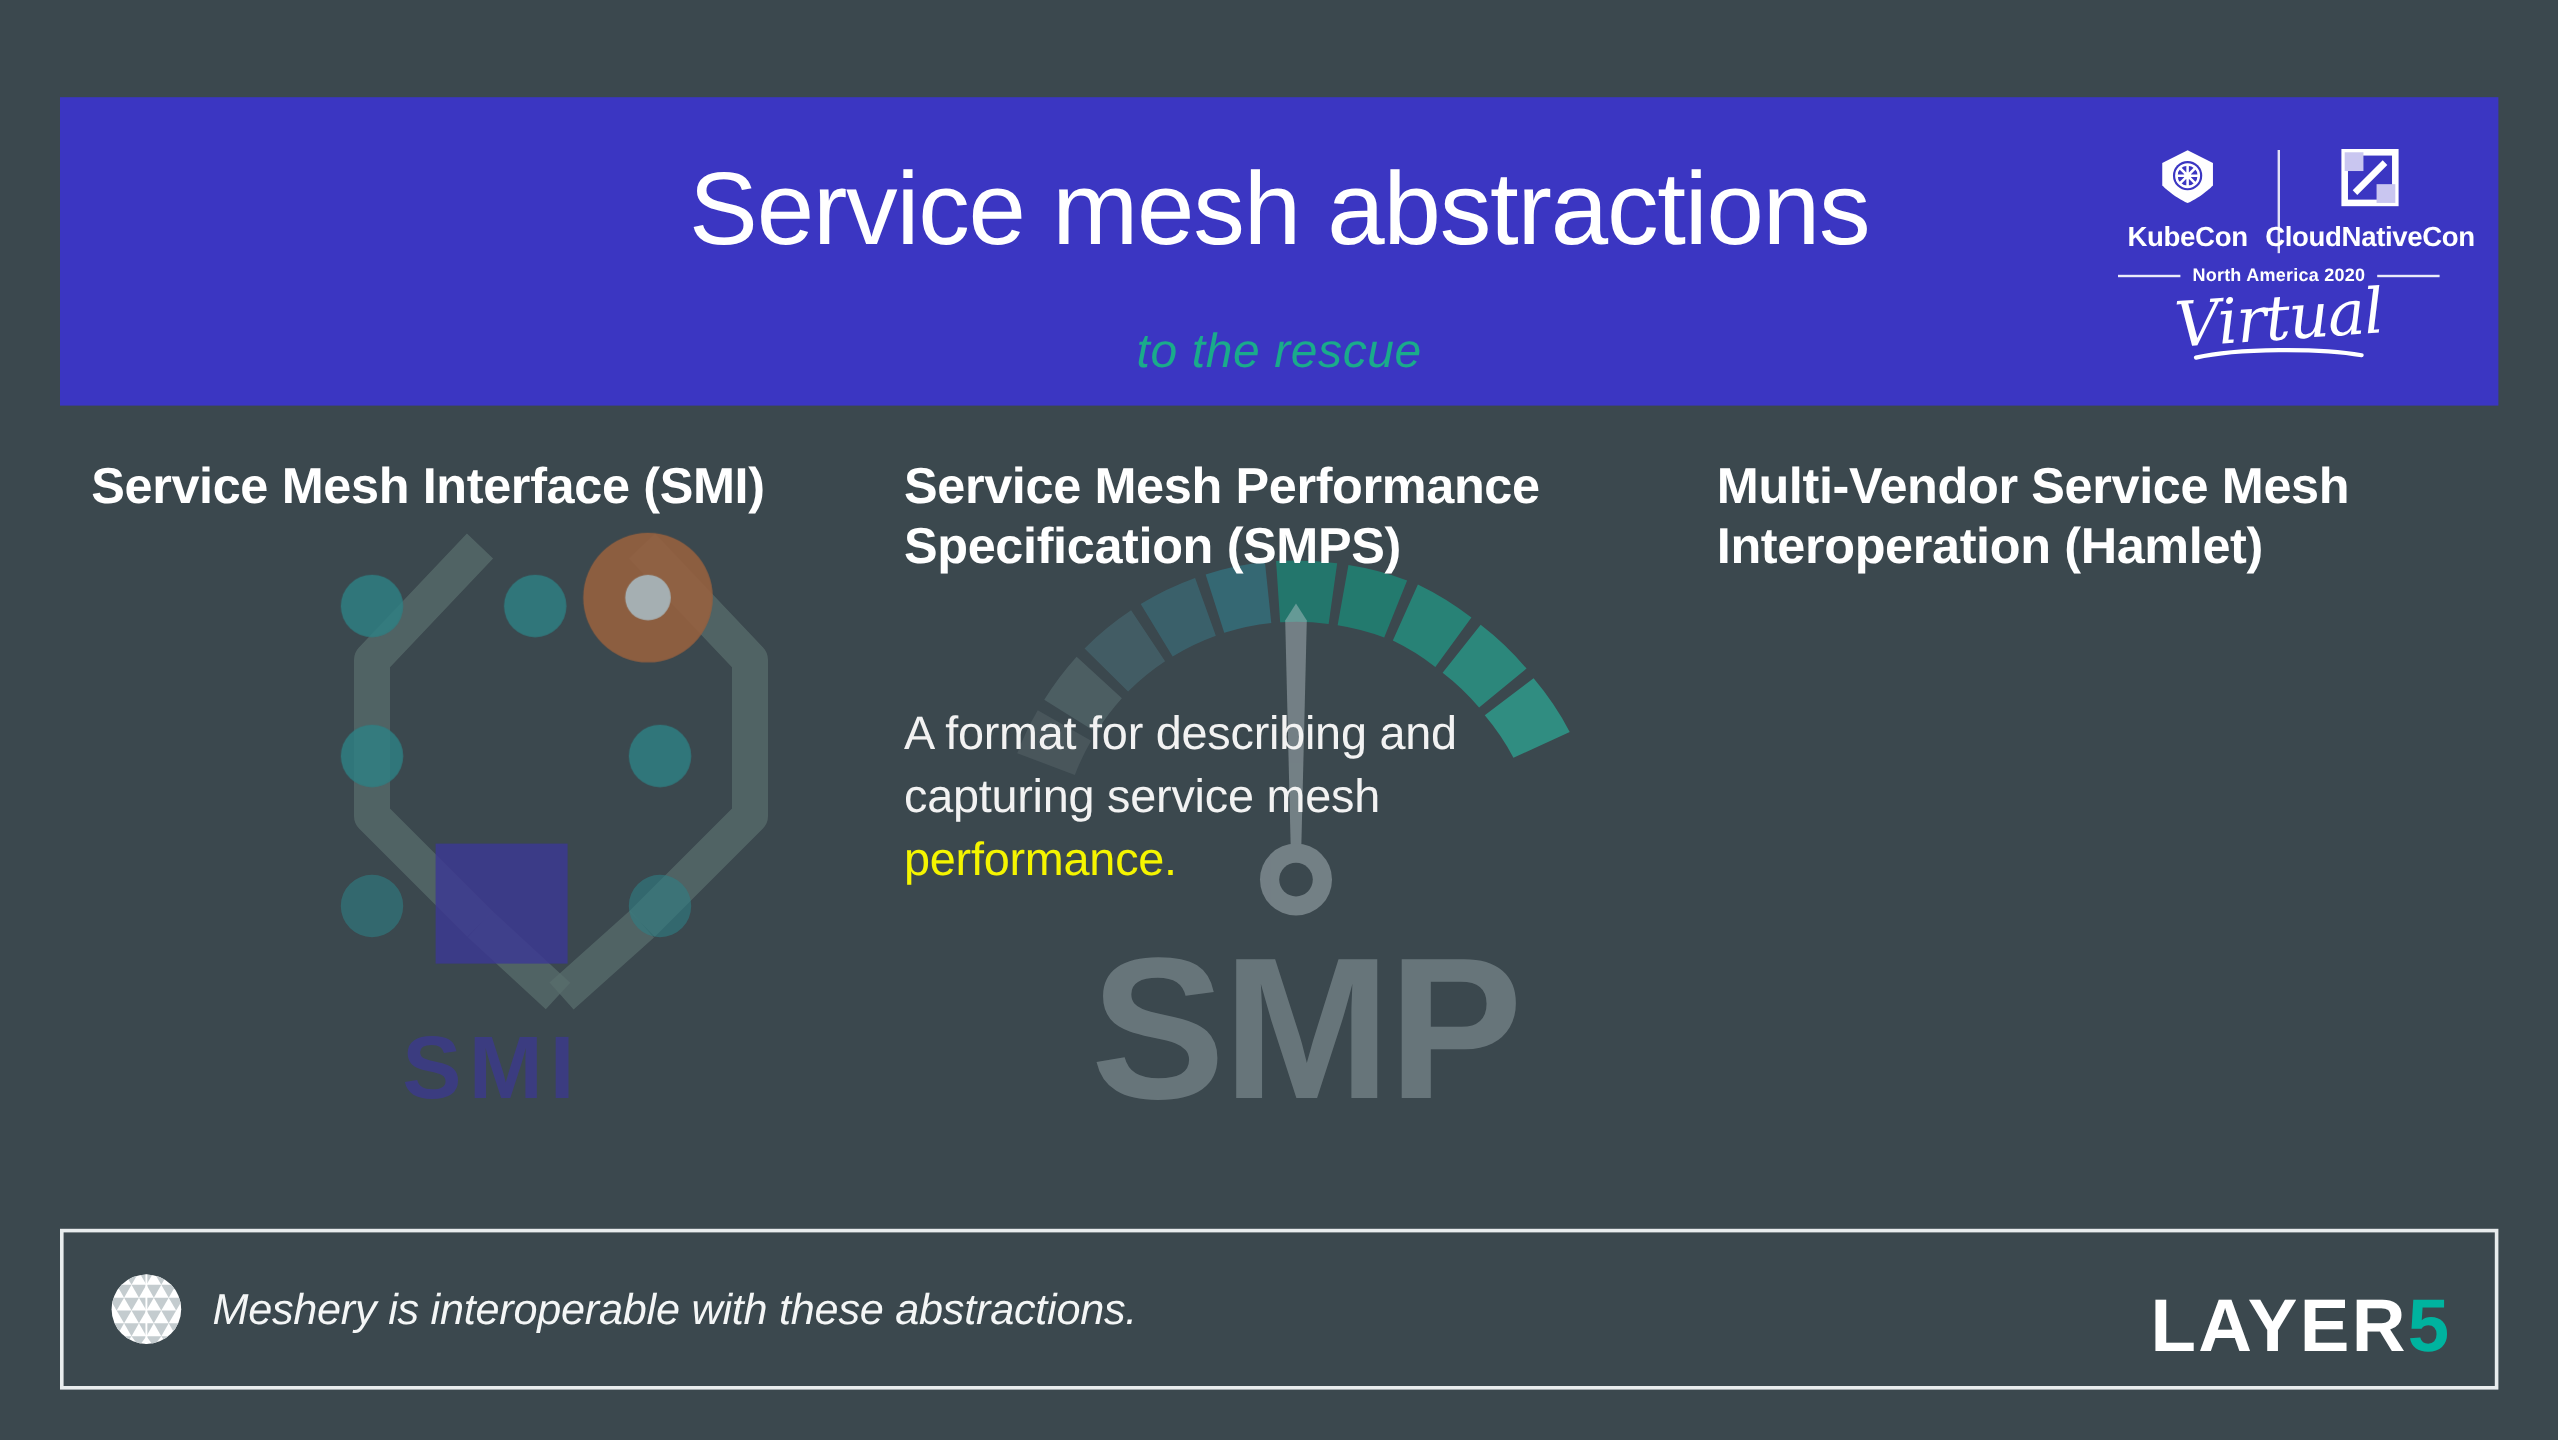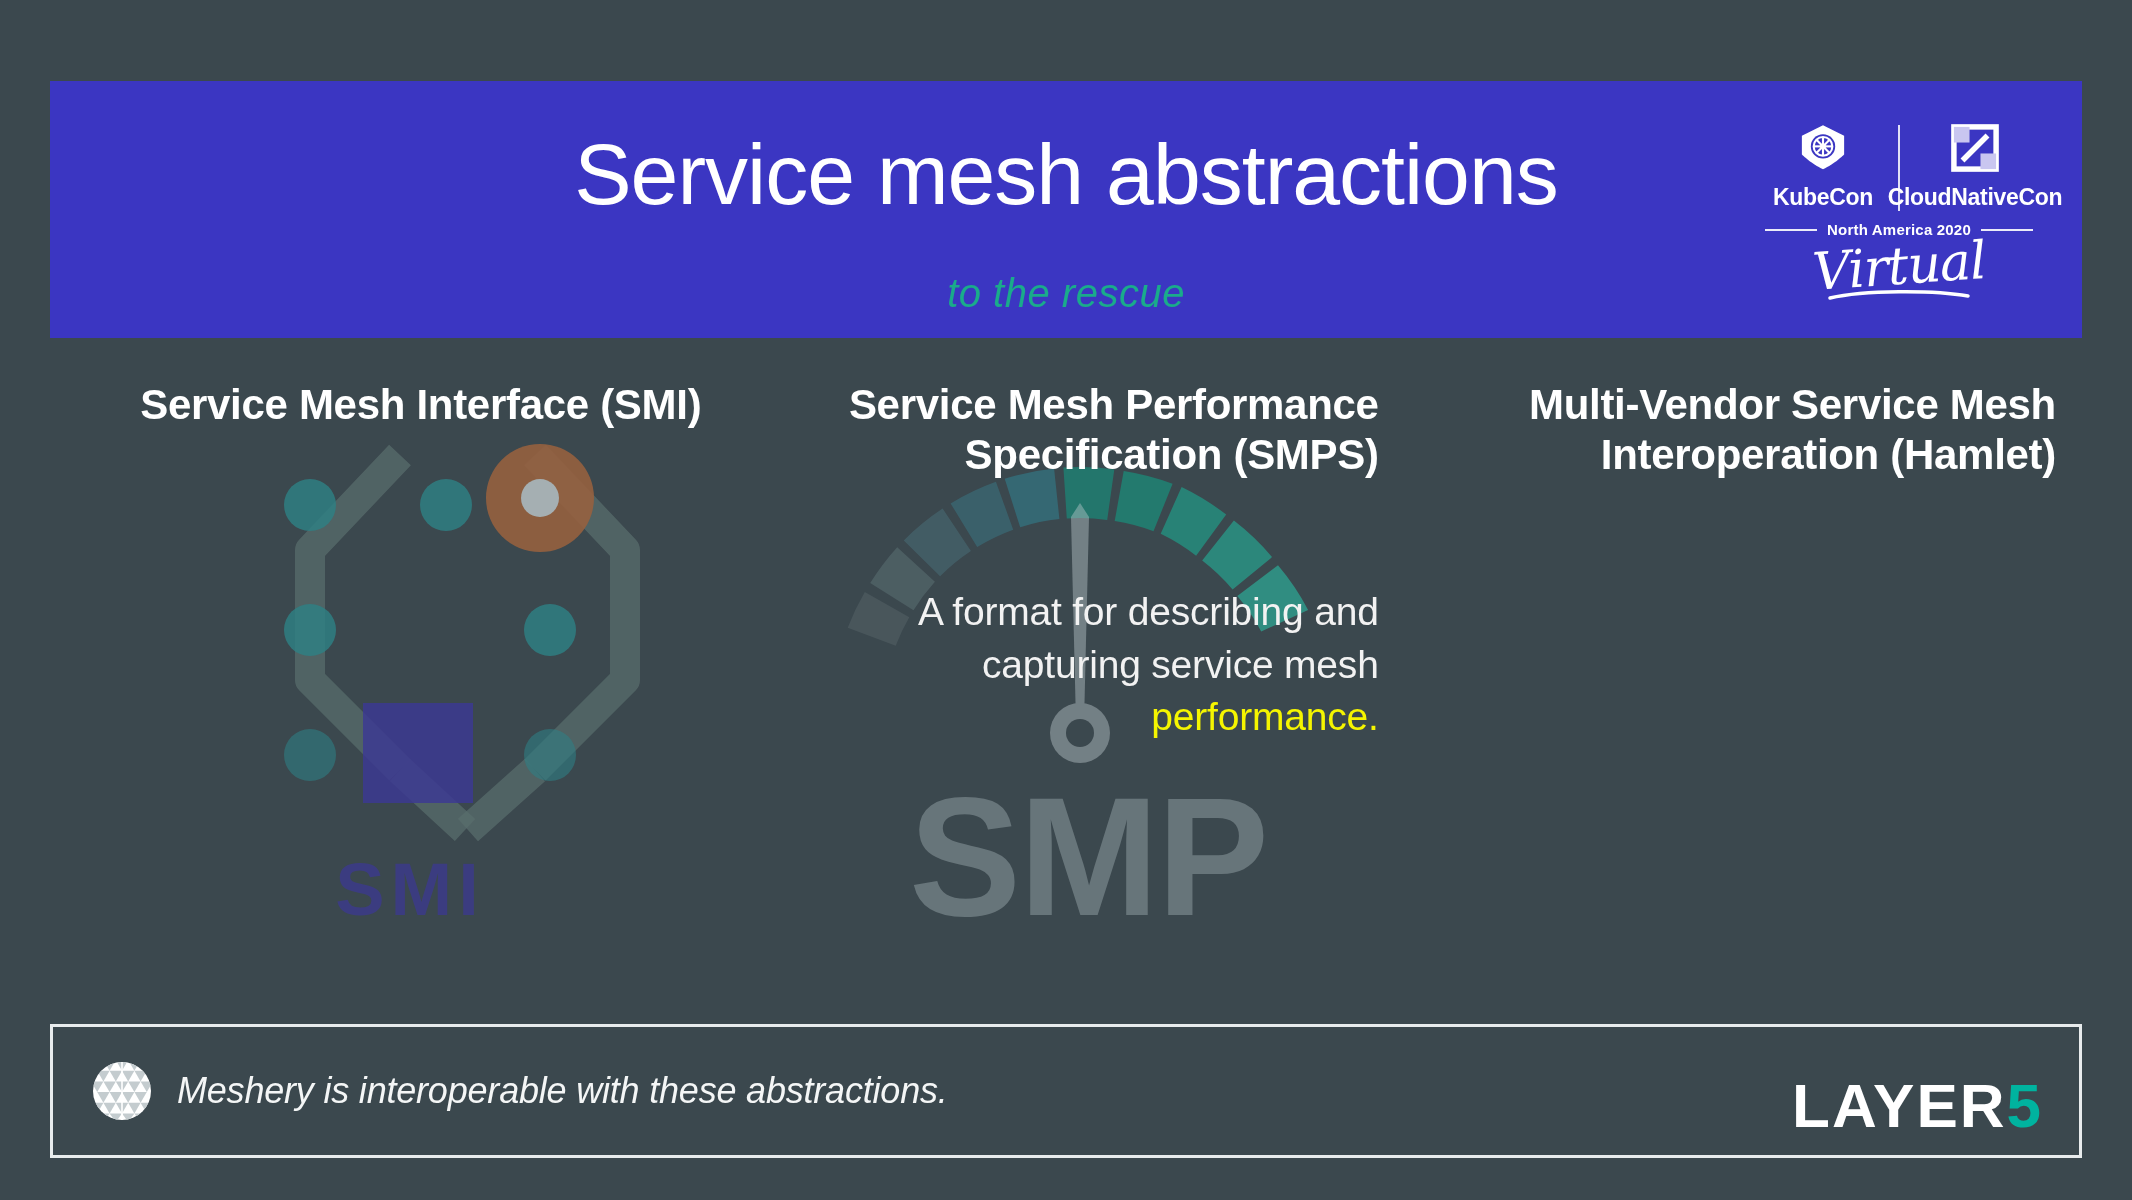--- a/index.html
+++ b/index.html
@@ -131,21 +131,21 @@
     top: 380px;
     width: 2032px;
     height: 600px;
     display: flex;
     z-index: 3;
   }
   .col {
     flex: 1;
     position: relative;
     padding: 0 26px;
-    text-align: right;
+    text-align: left;
   }
   .col-title {
     color: #ffffff;
     font-size: 42px;
     font-weight: bold;
     line-height: 1.18;
     letter-spacing: -0.3px;
     min-height: 110px;
   }
   .col-body {

